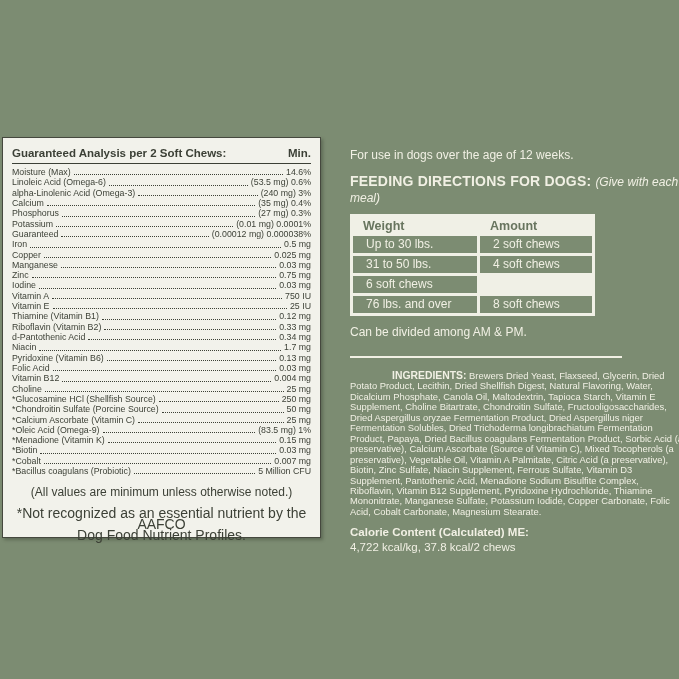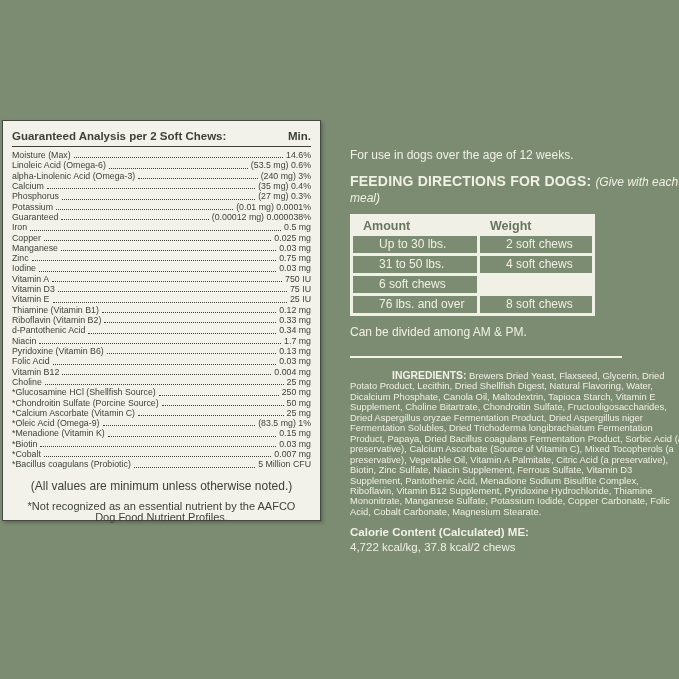--- a/index.html
+++ b/index.html
@@ -7,21 +7,21 @@
     width: 679px; height: 679px;
     background: var(--background, #7C8C72);
     font-family: "Liberation Sans", "DejaVu Sans", sans-serif;
     overflow: hidden;
     position: relative;
   }
 
   
   .panel {
     position: absolute;
-    left: 2px; top: 120px;
+    left: 2px; top: 137px;
     width: 319px; height: 401px;
     background: var(--panel_bg, #F2F2EB);
     border: 1px solid var(--panel_border, #45483E);
     box-shadow: 2px 2px 3px rgba(40,45,35,.35);
     color: var(--panel_text, #3C4036);
     padding: 9px 9px 0 9px;
     box-sizing: border-box;
   }
   .panel-header {
     display: flex; justify-content: space-between; align-items: baseline;
@@ -40,21 +40,21 @@
   .ga-leader { flex: 1; position: relative; align-self: stretch; margin: 0 3px; }
   .ga-leader::after {
     content: ""; position: absolute; left: 0; right: 0; bottom: 2px;
     border-bottom: 1px dotted var(--panel_text, #3C4036);
   }
   .ga-value { flex: none; }
   .panel .note {
     margin: 11px 0 0 0; text-align: center; font-size: 12px; line-height: 10.5px;
   }
   .panel .footnote {
-    margin: 10px 0 0 0; text-align: center; font-size: 11px; line-height: 11px;
+    margin: 10px 0 0 0; text-align: center; font-size: 14px; line-height: 11px;
   }
 
   
   .right {
     position: absolute; left: 350px; top: 148px; width: 334px;
     color: var(--ivory_text, #F1F0E4);
   }
   .usage-note { margin: 0 0 11px 0; font-size: 12px; }
   .feeding-title { margin: 0 0 9px 0; font-size: 14px; font-weight: bold; letter-spacing: .2px; }
   .feeding-title em { font-size: 12px; font-weight: normal; font-style: italic; letter-spacing: 0; }
@@ -69,21 +69,21 @@
     color: var(--table_header_text, #68755F);
     font-weight: bold; font-size: 12.5px;
     height: 19px; line-height: 19px;
   }
   .feed-head > div { padding-left: 10px; }
   .feed-rows { display: grid; row-gap: 3px; }
   .feed-row { display: grid; grid-template-columns: 124px 1fr; column-gap: 3px; }
   .feed-row > div {
     background: var(--table_cell_bg, #7C8C72);
     color: var(--ivory_text, #F1F0E4);
-    font-size: 12px; height: 17px; line-height: 17px; padding-left: 26px;
+    font-size: 12px; height: 17px; line-height: 17px; padding-left: 13px;
     white-space: nowrap; overflow: hidden;
   }
   .divided-note { margin: 9px 0 16px 0; font-size: 12px; }
   .divider {
     border: none; margin: 17px 0 0 0;
     width: 272px; border-top: 2px solid var(--ivory_text, #F1F0E4);
   }
   .ingredients {
     margin: 13px 0 0 0; font-size: 9.4px; line-height: 10.45px; text-align: left;
   }
@@ -175,25 +175,20 @@
           <span class="ga-leader"></span>
           <span class="ga-value"> 0.03 mg</span>
         </div>
 
         <div class="ga-row">
           <span class="ga-name">Vitamin A</span>
           <span class="ga-leader"></span>
           <span class="ga-value"> 750 IU</span>
         </div>
 
-        <div class="ga-row">
-          <span class="ga-name">Vitamin D3 </span>
-          <span class="ga-leader"></span>
-          <span class="ga-value"> 75 IU</span>
-        </div>
 
         <div class="ga-row">
           <span class="ga-name">Vitamin E</span>
           <span class="ga-leader"></span>
           <span class="ga-value"> 25 IU</span>
         </div>
 
         <div class="ga-row">
           <span class="ga-name">Thiamine (Vitamin B1)</span>
           <span class="ga-leader"></span>
@@ -301,22 +296,22 @@
   <section class="right">
     <p class="usage-note">For use in dogs over the age of 12 weeks.</p>
 
     <h2 class="feeding-title">
       <span>FEEDING DIRECTIONS FOR DOGS:</span>
       <em>(Give with each meal)</em>
     </h2>
 
     <div class="feed-table">
       <div class="feed-head">
+        <div>Weight</div>
         <div>Amount</div>
-        <div>Weight</div>
       </div>
       <div class="feed-rows">
 
           <div class="feed-row">
             <div>Up to 30 lbs.</div>
             <div>2 soft chews</div>
           </div>
 
           <div class="feed-row">
             <div>31 to 50 lbs.</div>

